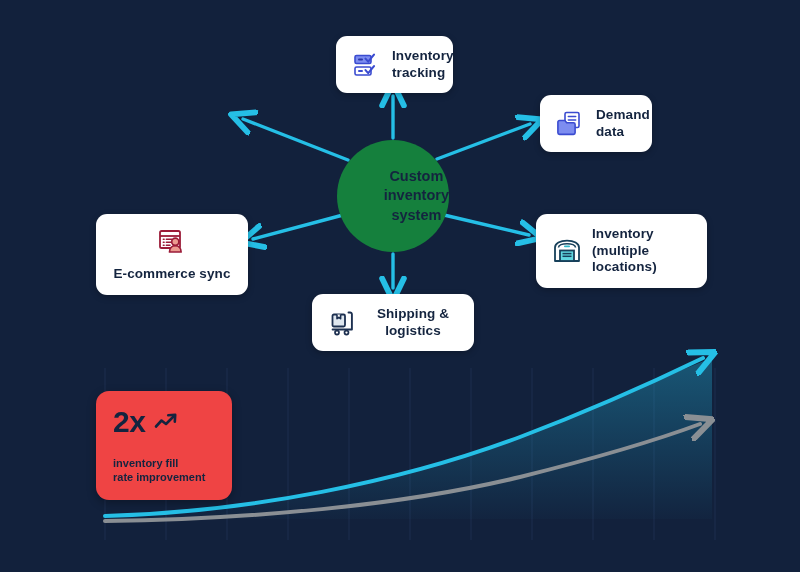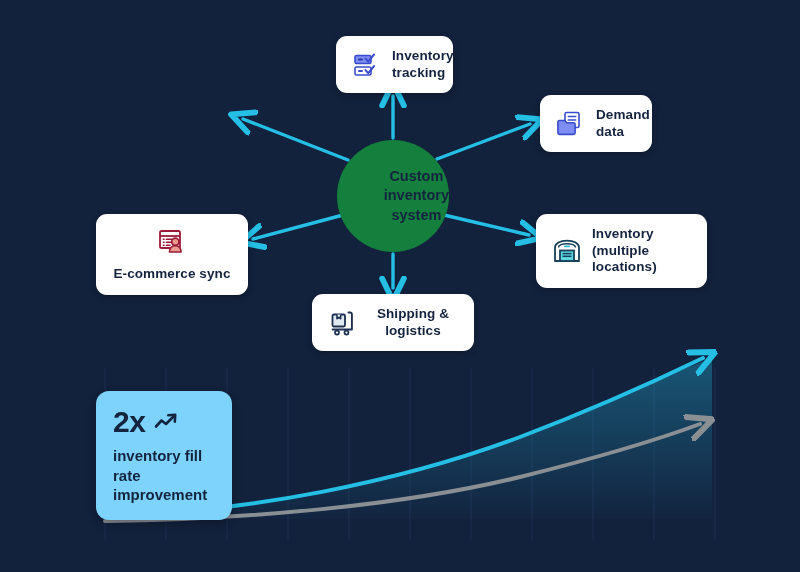--- a/index.html
+++ b/index.html
@@ -50,33 +50,33 @@
     font-weight: 700;
     line-height: 1.35;
     white-space: pre-line;
   }
 
   
   .stat-card {
     position: absolute;
     left: 96px; top: 391px;
     width: 136px;
-    background: #7dd3fc;
+    background: #ef4444;
     border-radius: 13px;
     padding: 16px 16px 15px 17px;
     box-shadow: 0 3px 10px rgba(0,0,0,.3);
   }
   .stat-top { display: flex; align-items: center; gap: 9px; }
   .stat-value {
     font-size: 30px; font-weight: 700; color: #14243f;
     line-height: 1; letter-spacing: -.5px;
   }
   .stat-sub {
-    margin-top: 9px;
-    font-size: 15px; font-weight: 600; color: #14243f;
+    margin-top: 19px;
+    font-size: 11px; font-weight: 600; color: #14243f;
     line-height: 1.3; white-space: pre-line;
   }
 </style>
 </head>
 <body>
 
 <div id="stage">
 
   <svg class="svg-layer" viewBox="0 0 800 572">
     <defs>

